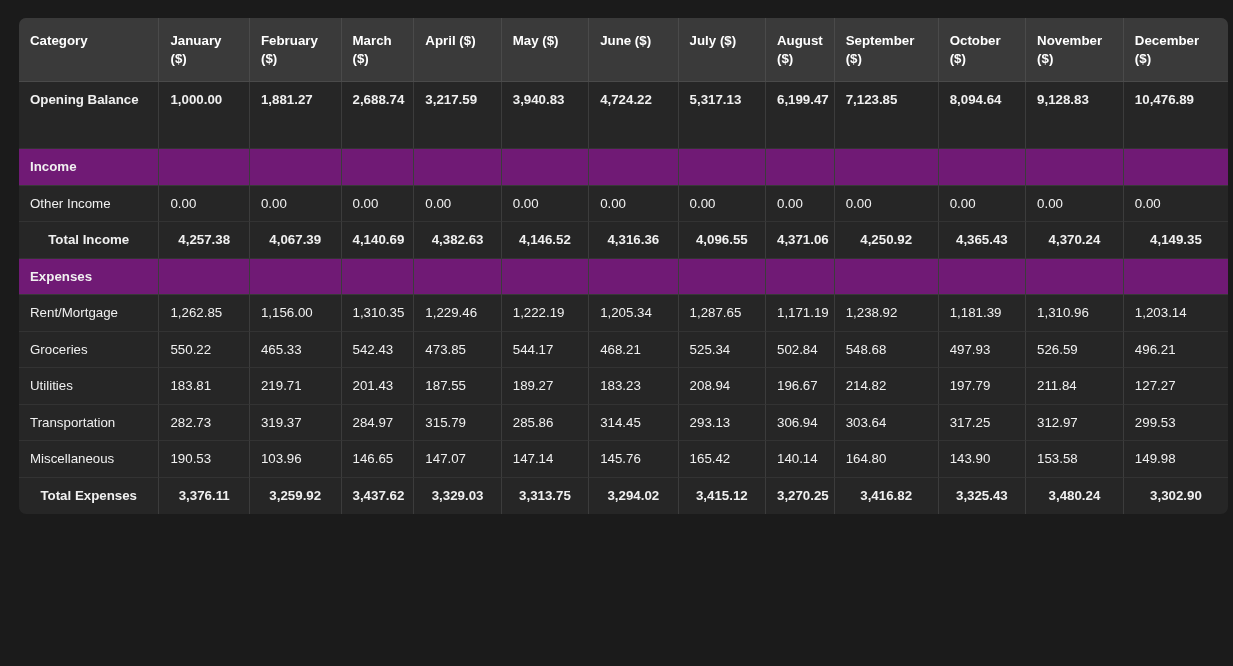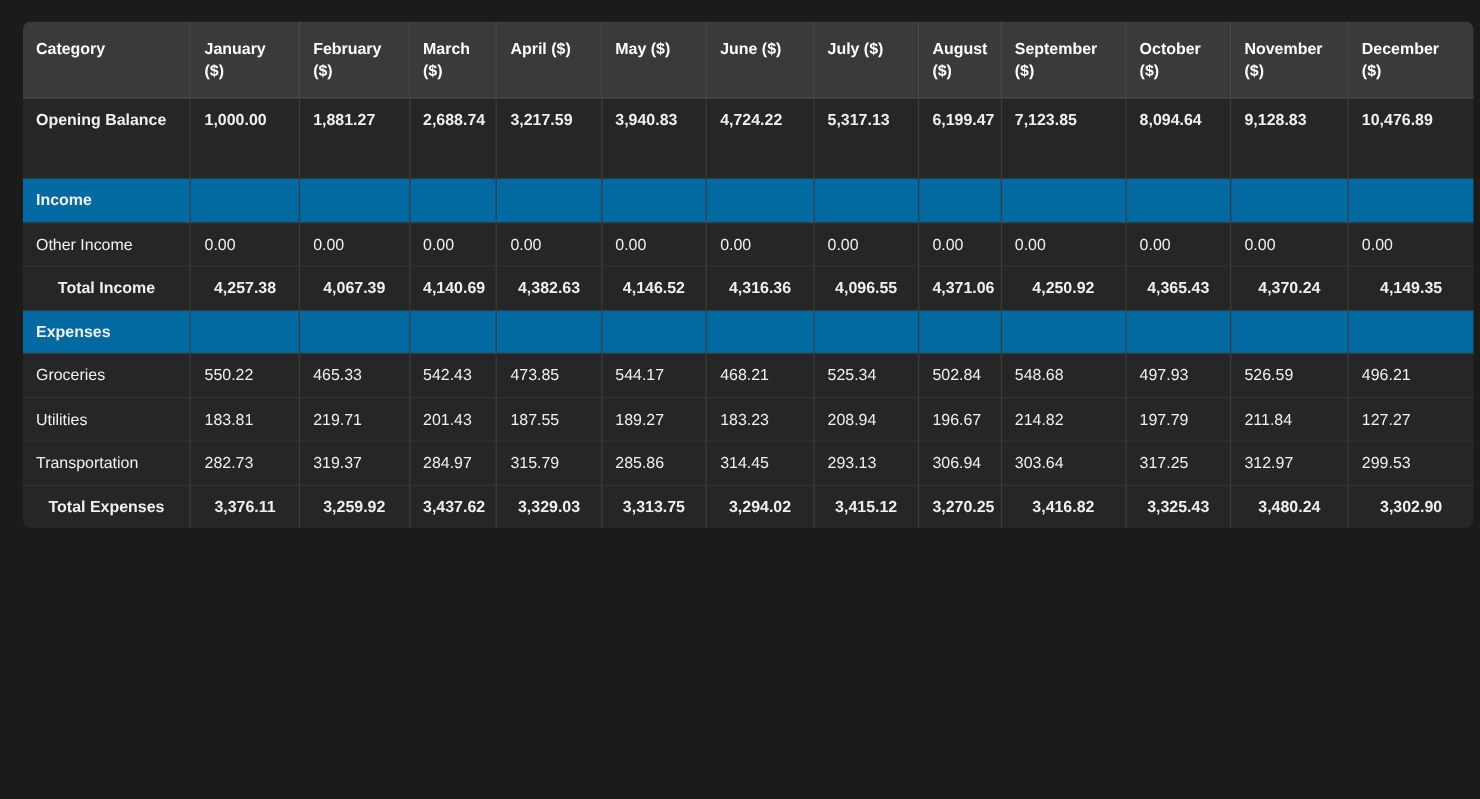--- a/index.html
+++ b/index.html
@@ -61,21 +61,21 @@
   table.budget-table td:last-child {
     border-right: none;
   }
 
   table.budget-table tbody tr:last-child td {
     border-bottom: none;
   }
 
   
   tr.section-row td {
-    background: #0369a1;
+    background: #701a75;
     font-weight: bold;
     border-bottom: 1px solid #383838;
   }
 
   
   tr.total-row td {
     font-weight: bold;
     text-align: center;
   }
 
@@ -215,20 +215,35 @@
           <td></td>
           <td></td>
           <td></td>
           <td></td>
           <td></td>
           <td></td>
           <td></td>
           <td></td>
         </tr>
         <tr>
+          <td class="cat-cell">Rent/Mortgage</td>
+          <td>1,262.85</td>
+          <td>1,156.00</td>
+          <td>1,310.35</td>
+          <td>1,229.46</td>
+          <td>1,222.19</td>
+          <td>1,205.34</td>
+          <td>1,287.65</td>
+          <td>1,171.19</td>
+          <td>1,238.92</td>
+          <td>1,181.39</td>
+          <td>1,310.96</td>
+          <td>1,203.14</td>
+        </tr>
+        <tr>
           <td class="cat-cell">Groceries</td>
           <td>550.22</td>
           <td>465.33</td>
           <td>542.43</td>
           <td>473.85</td>
           <td>544.17</td>
           <td>468.21</td>
           <td>525.34</td>
           <td>502.84</td>
           <td>548.68</td>
@@ -258,20 +273,35 @@
           <td>284.97</td>
           <td>315.79</td>
           <td>285.86</td>
           <td>314.45</td>
           <td>293.13</td>
           <td>306.94</td>
           <td>303.64</td>
           <td>317.25</td>
           <td>312.97</td>
           <td>299.53</td>
+        </tr>
+        <tr>
+          <td class="cat-cell">Miscellaneous</td>
+          <td>190.53</td>
+          <td>103.96</td>
+          <td>146.65</td>
+          <td>147.07</td>
+          <td>147.14</td>
+          <td>145.76</td>
+          <td>165.42</td>
+          <td>140.14</td>
+          <td>164.80</td>
+          <td>143.90</td>
+          <td>153.58</td>
+          <td>149.98</td>
         </tr>
         <tr class="total-row">
           <td class="cat-cell">Total Expenses</td>
           <td>3,376.11</td>
           <td>3,259.92</td>
           <td>3,437.62</td>
           <td>3,329.03</td>
           <td>3,313.75</td>
           <td>3,294.02</td>
           <td>3,415.12</td>

